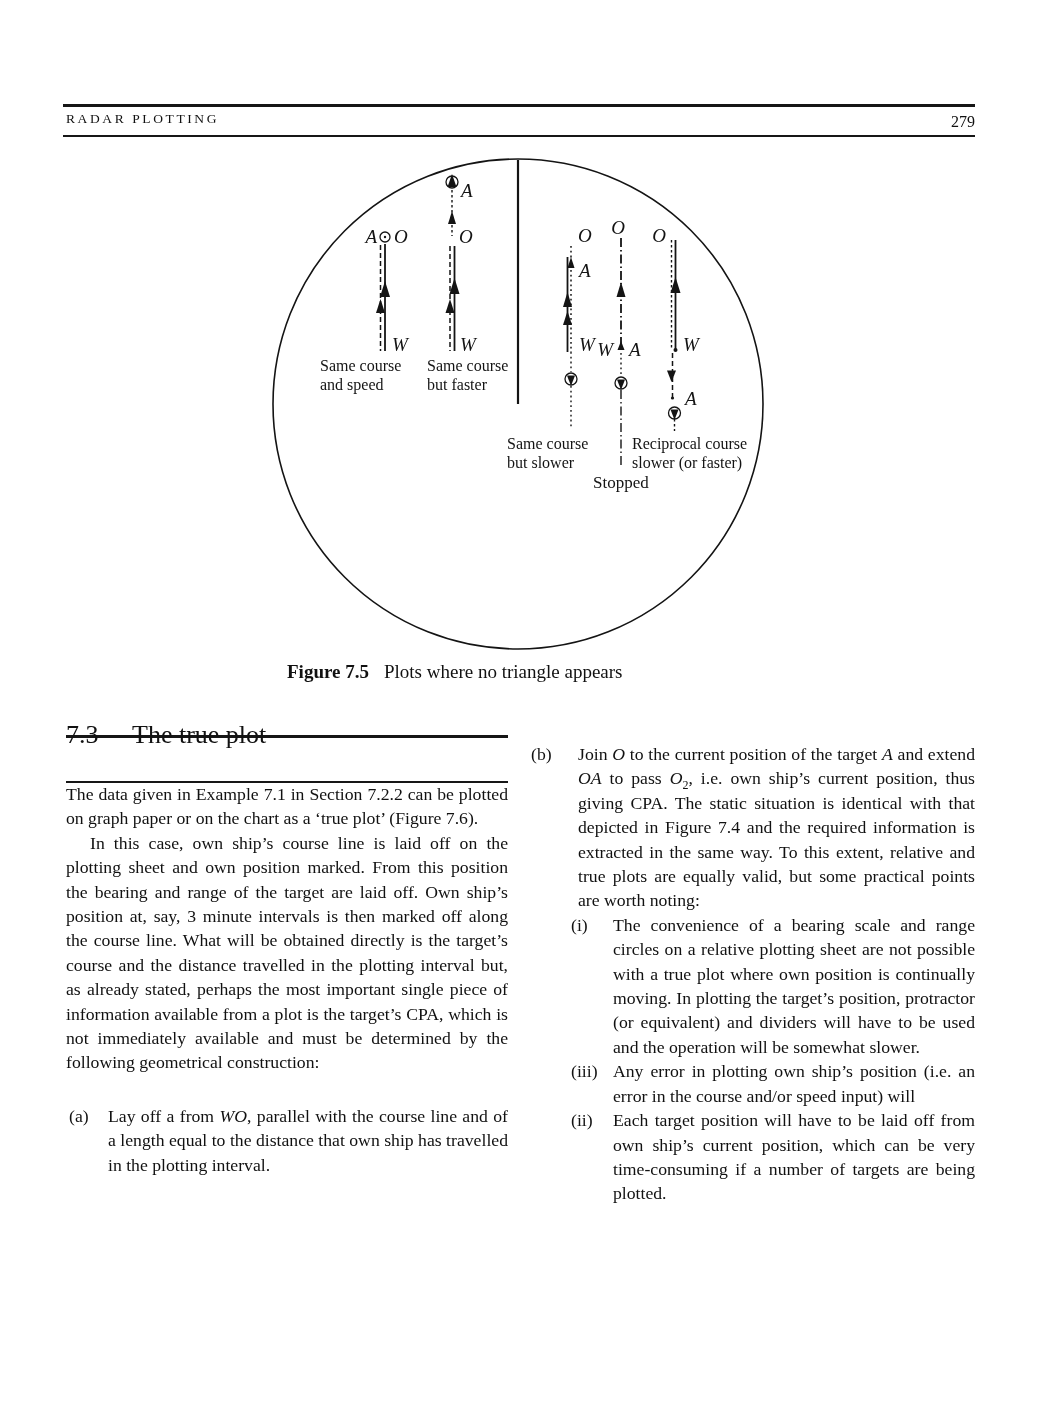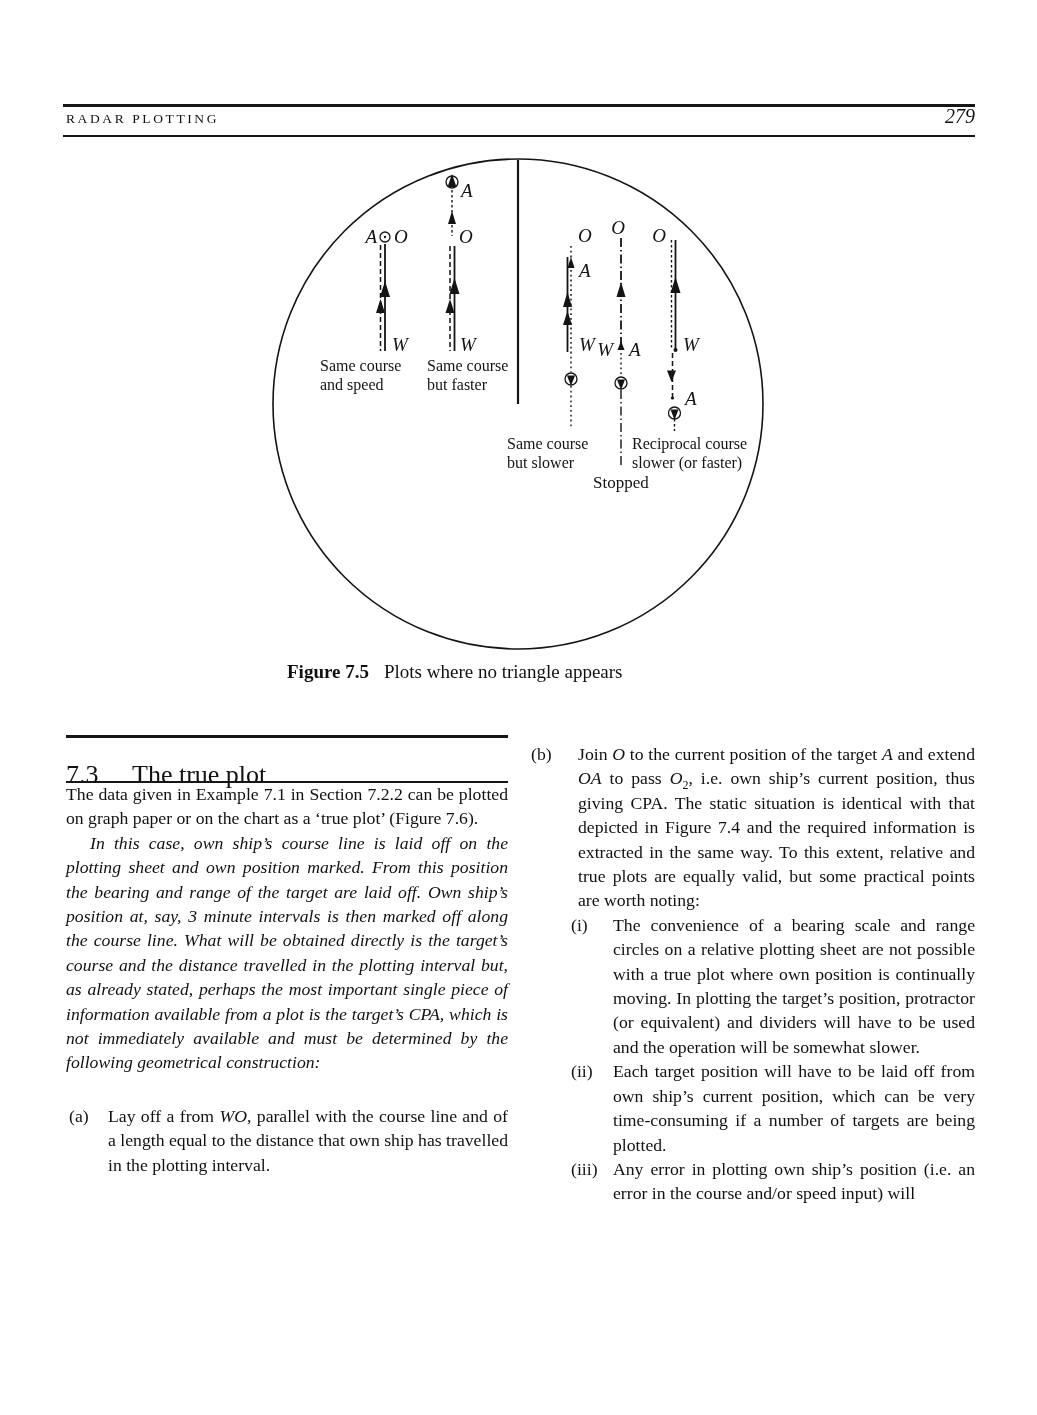--- a/index.html
+++ b/index.html
@@ -7,48 +7,48 @@
     width:1037px;height:1415px;position:relative;background:#ffffff;
     font-family:"Liberation Serif",serif;color:#111111;
     -webkit-font-smoothing:antialiased;
   }
   .abs{position:absolute;}
 
   
   .hdr-rule-top{left:63px;top:104px;width:912px;height:3px;background:#161616;}
   .hdr-rule-bot{left:63px;top:135px;width:912px;height:1.6px;background:#161616;}
   .hdr-title{left:66px;top:111px;font-size:13.5px;font-weight:normal;letter-spacing:2.6px;}
-  .hdr-page{left:0;top:105px;width:975px;text-align:right;font-size:20px;font-style:italic;}
+  .hdr-page{left:0;top:113px;width:975px;text-align:right;font-size:16px;}
 
   
   svg.diagram{left:0;top:0;}
   svg .ink{stroke:#141414;fill:none;}
   svg .fill{fill:#141414;stroke:none;}
   svg text{fill:#141414;}
   svg .lbl{font-style:italic;font-size:19px;}
   svg .cap{font-size:16px;}
   svg .cap-big{font-size:17px;}
 
   
   .fig-caption{left:287px;top:661px;font-size:19px;}
   .fig-caption .fig-num{font-weight:bold;font-family:Liberation Serif, serif;}
   .fig-caption .fig-txt{margin-left:15px;}
 
   
   .sec-rule1{left:66px;top:735px;width:442px;height:2.6px;background:#161616;}
   .sec-rule2{left:66px;top:781px;width:442px;height:2px;background:#161616;}
-  .sec-head{left:66px;top:760px;width:442px;font-size:26px;white-space:nowrap;}
+  .sec-head{left:66px;top:720px;width:442px;font-size:26px;white-space:nowrap;}
   .sec-head .sec-num{display:inline-block;width:66px;}
 
   
   .body-col{font-size:17.7px;line-height:24.4px;text-align:justify;}
   .body-left{left:66px;top:782px;width:442px;}
   .body-right{left:531px;top:742px;width:444px;}
   p.par{margin:0;}
-  p.par-indent{margin:0;text-indent:24px;font-style:italic;}
+  p.par-indent{margin:0;text-indent:24px;}
   .hang{position:relative;margin:0;}
   .item-a{padding-left:42px;margin-top:29px;}
   .item-a > .lbl{position:absolute;left:3px;top:0;}
   .item-b{padding-left:47px;}
   .item-b > .lbl{position:absolute;left:0;top:0;}
   .sub-item{padding-left:82px;}
   .sub-item > .lbl{position:absolute;left:40px;top:0;}
   i{font-style:italic;}
   sub{font-size:0.68em;line-height:0;}
 </style>
@@ -167,20 +167,20 @@
 <div class="abs body-col body-right">
   <div class="hang item-b">
     <span class="lbl">(b)</span>
     <span><span>Join </span><i>O</i><span> to the current position of the target </span><i>A</i><span> and extend </span><i>OA</i><span> to pass </span><i>O</i><sub>2</sub><span>, i.e. own ship’s current position, thus giving CPA. The static situation is identical with that depicted in Figure 7.4 and the required information is extracted in the same way. To this extent, relative and true plots are equally valid, but some practical points are worth noting:</span></span>
   </div>
   <div class="hang sub-item">
     <span class="lbl">(i)</span>
     <span>The convenience of a bearing scale and range circles on a relative plotting sheet are not possible with a true plot where own position is continually moving. In plotting the target’s position, protractor (or equivalent) and dividers will have to be used and the operation will be somewhat slower.</span>
   </div>
   <div class="hang sub-item">
+    <span class="lbl">(iii)</span>
+    <span>Any error in plotting own ship’s position (i.e. an error in the course and/or speed input) will</span>
+  </div>
+  <div class="hang sub-item">
     <span class="lbl">(ii)</span>
     <span>Each target position will have to be laid off from own ship’s current position, which can be very time-consuming if a number of targets are being plotted.</span>
-  </div>
-  <div class="hang sub-item">
-    <span class="lbl">(iii)</span>
-    <span>Any error in plotting own ship’s position (i.e. an error in the course and/or speed input) will</span>
   </div>
 </div>
 
 </body></html>

